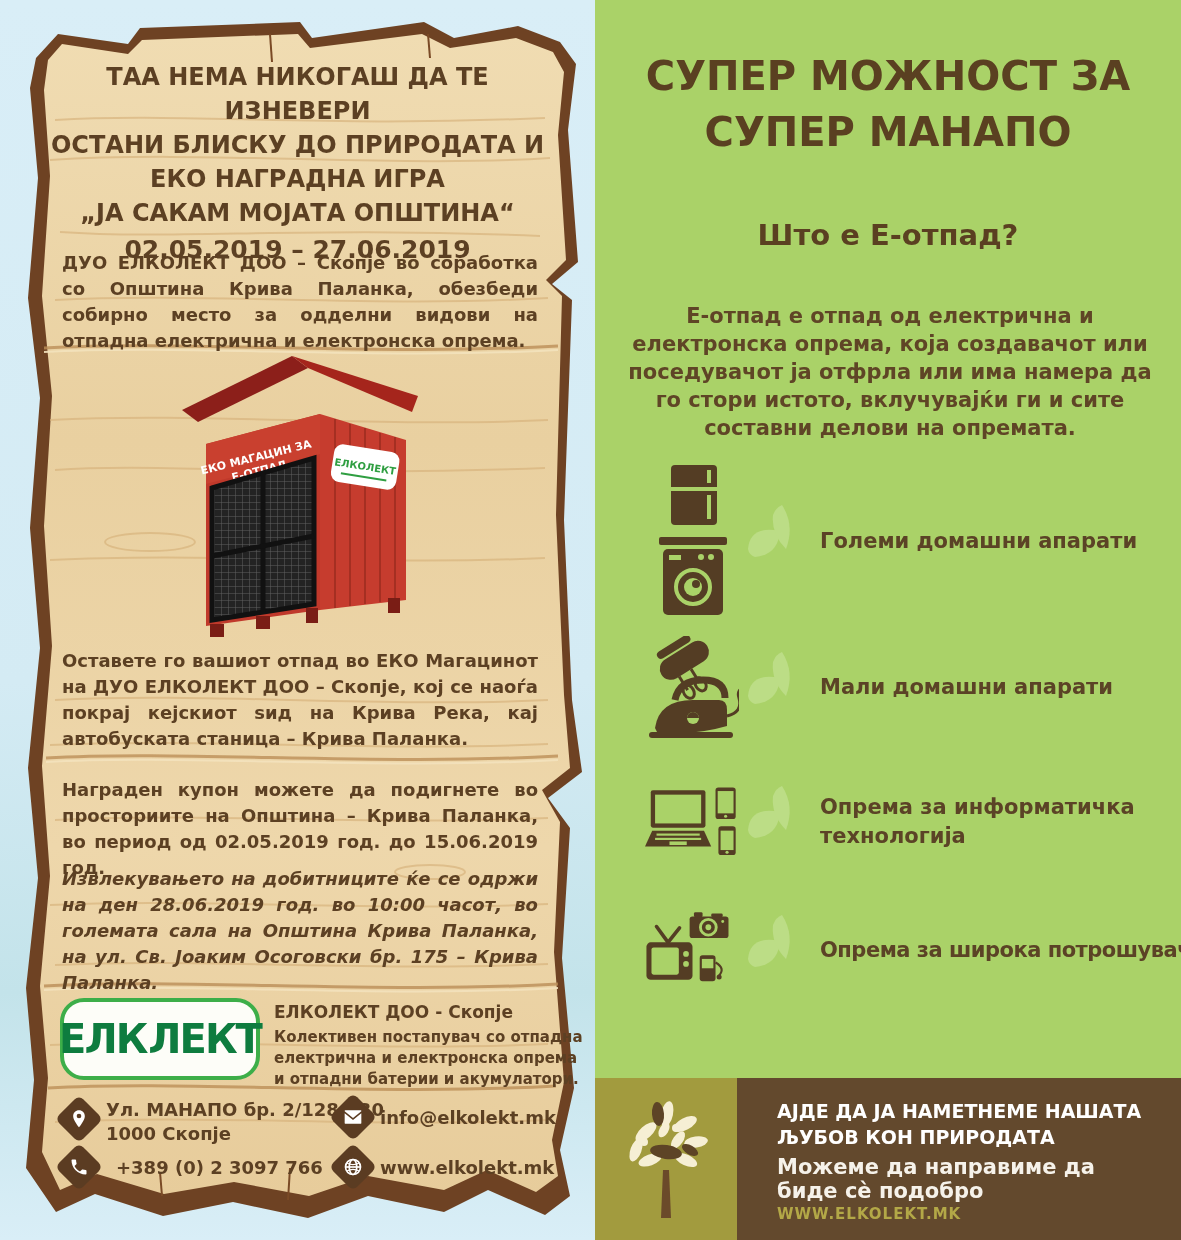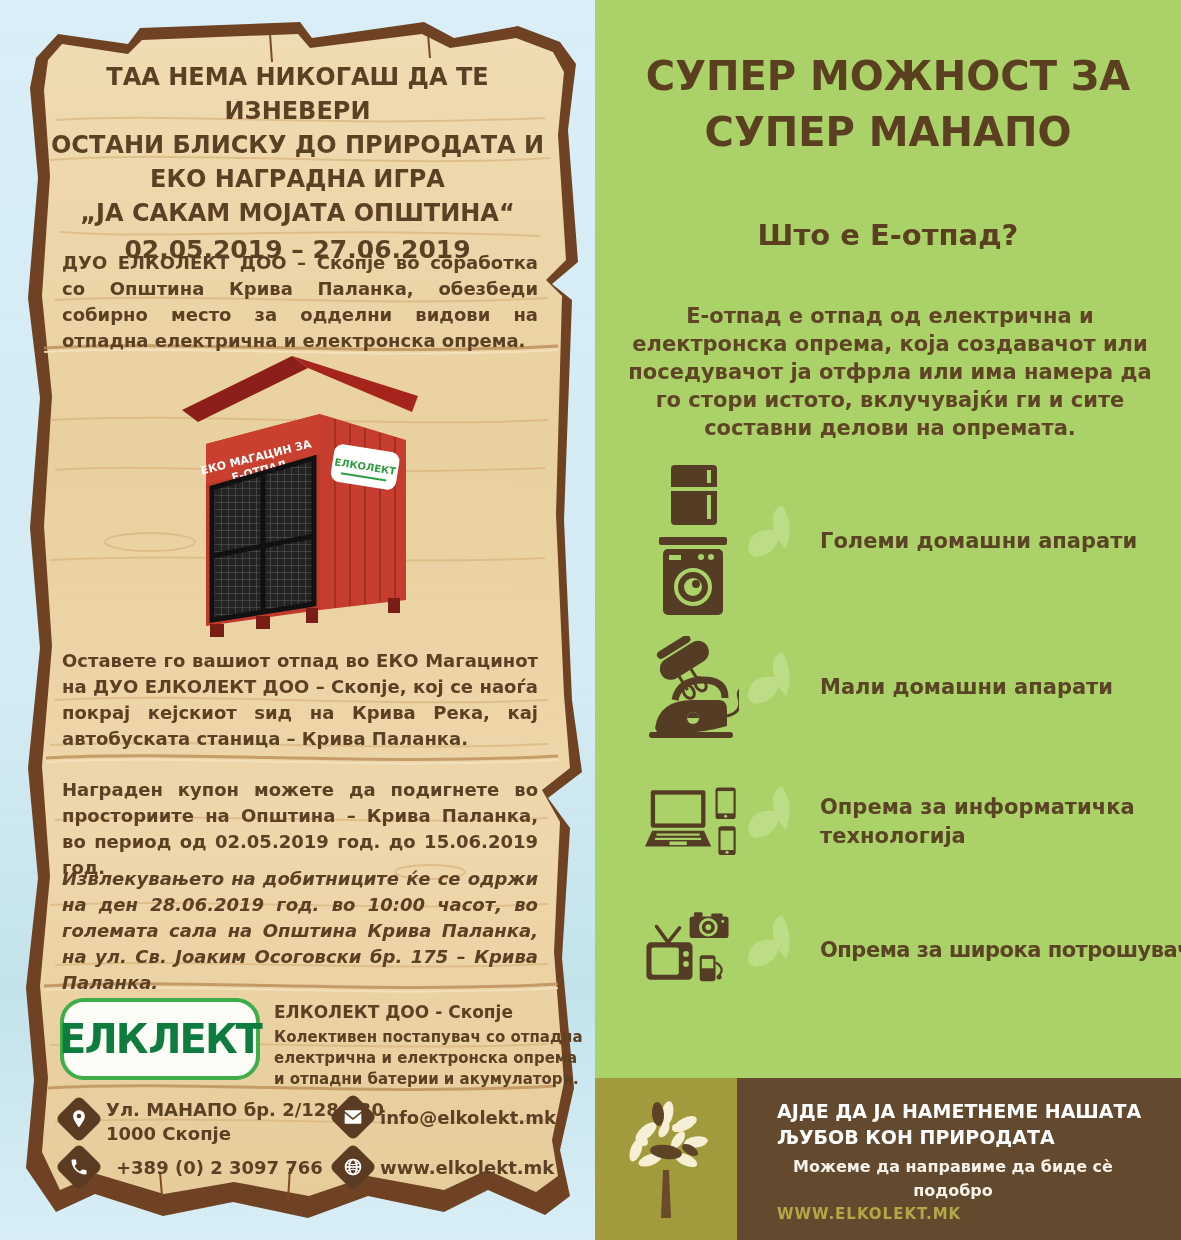--- a/index.html
+++ b/index.html
@@ -54,22 +54,22 @@
   .cat2{top:630px;height:115px;}
   .cat3{top:763px;height:118px;}
   .cat4{top:888px;height:125px;}
   .cat4 .label{white-space:nowrap;letter-spacing:-0.5px;}
 
   .footer-olive{left:595px;top:1078px;width:142px;height:162px;background:#a29b3e;
     display:flex;align-items:center;justify-content:center;}
   .footer-brown{left:737px;top:1078px;width:444px;height:162px;background:#63492d;}
   .f-heading{left:777px;top:1098px;width:378px;font-size:19px;line-height:26px;
     font-weight:700;color:#ffffff;}
-  .f-sub{left:777px;top:1155px;width:352px;font-size:16px;line-height:24px;
-    font-weight:700;color:#f6f2ea;text-align:center;}
+  .f-sub{left:777px;top:1155px;width:352px;font-size:21px;line-height:24px;
+    font-weight:700;color:#f6f2ea;}
   .f-site{left:777px;top:1205px;font-size:15px;font-weight:700;letter-spacing:1px;color:#b3a847;}
 </style>
 </head>
 <body>
 
 <div class="page">
 
   <div class="abs left-panel">
 
     <svg class="abs wood-layer" width="595" height="1240" viewBox="0 0 595 1240">

